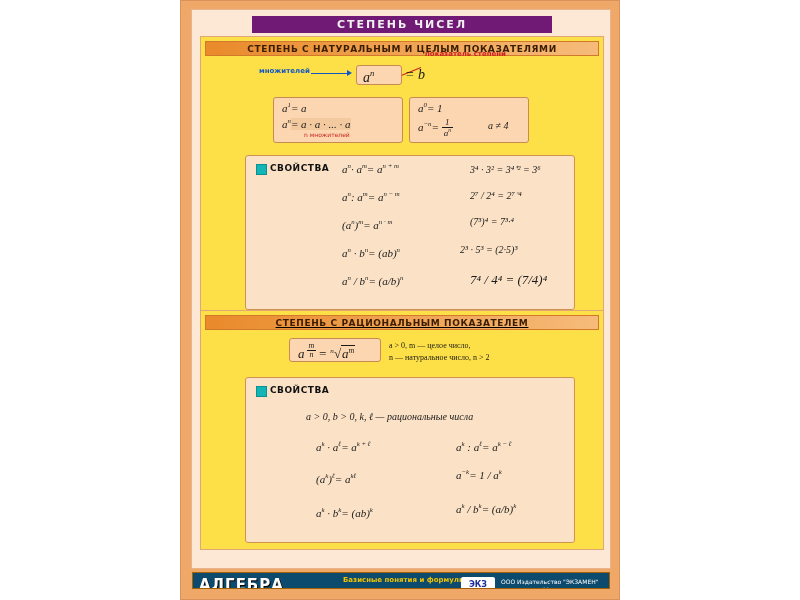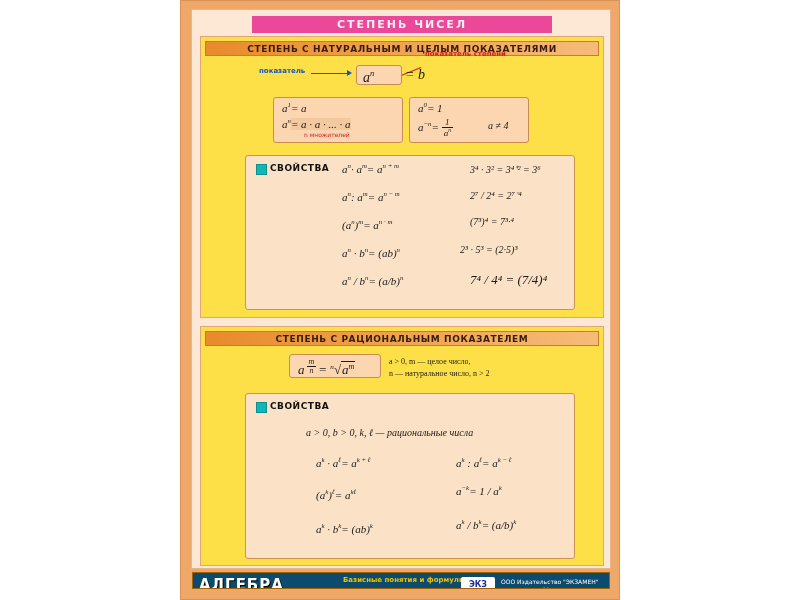--- a/index.html
+++ b/index.html
@@ -34,21 +34,21 @@
     border: 1px solid #e6b58e;
     box-sizing: border-box;
   }
 
   .title-bar {
     position: absolute;
     left: 60px;
     top: 6px;
     width: 300px;
     height: 17px;
-    background: #ec4899;
+    background: #701a75;
     color: #f0f0f0;
     font-family: "DejaVu Sans", sans-serif;
     font-weight: bold;
     font-size: 11px;
     letter-spacing: 2px;
     text-align: center;
     line-height: 17px;
     text-transform: uppercase;
     overflow: hidden;
   }
@@ -248,21 +248,21 @@
 <body>
 
 <div id="poster">
   <div id="page">
 
     <div class="title-bar">СТЕПЕНЬ ЧИСЕЛ</div>
 
     <div class="section" style="top:26px; height:282px;">
       <div class="section-header">СТЕПЕНЬ С НАТУРАЛЬНЫМ И ЦЕЛЫМ ПОКАЗАТЕЛЯМИ</div>
 
-      <div class="annot blue" style="left:58px; top:30px;">показатель</div>
+      <div class="annot blue" style="left:58px; top:30px;">множителей</div>
       <div class="arrow-line" style="left:110px; top:36px; width:36px;"></div>
       <div class="arrow-head" style="left:146px; top:33px;"></div>
 
       <div class="annot red" style="left:218px; top:13px;">показатель степени</div>
       <div class="arrow-line red" style="left:196px; top:30px; width:24px; transform:rotate(-22deg); transform-origin:right center;"></div>
       <div class="arrow-head red" style="left:190px; top:30px; transform:rotate(160deg);"></div>
 
       <div class="def-box" style="left:155px; top:28px; width:46px; height:20px;">
         <span class="formula" style="position:absolute; left:6px; top:2px; font-size:14px;">
           <span>a</span><sup>n</sup>
@@ -318,21 +318,21 @@
         </span>
         <span class="formula" style="position:absolute; left:214px; top:88px; font-size:10px;">2³ · 5³ = (2·5)³</span>
 
         <span class="formula" style="position:absolute; left:96px; top:118px; font-size:11px;">
           <span>a</span><sup>n</sup><span> / b</span><sup>n</sup><span>= (a/b)</span><sup>n</sup>
         </span>
         <span class="formula" style="position:absolute; left:224px; top:116px; font-size:13px;">7⁴ / 4⁴ = (7/4)⁴</span>
       </div>
     </div>
 
-    <div class="section" style="top:316px; height:240px;">
+    <div class="section" style="top:300px; height:240px;text-decoration:underline;">
       <div class="section-header">СТЕПЕНЬ С РАЦИОНАЛЬНЫМ ПОКАЗАТЕЛЕМ</div>
 
       <div class="def-box" style="left:88px; top:27px; width:92px; height:24px;">
         <span class="formula" style="position:absolute; left:8px; top:3px; font-size:13px;">
           <span>a</span><sup>
             <span class="frac" style="font-size:8px;">
               <span class="num">m</span>
               <span class="den">n</span>
             </span>
           </sup>

